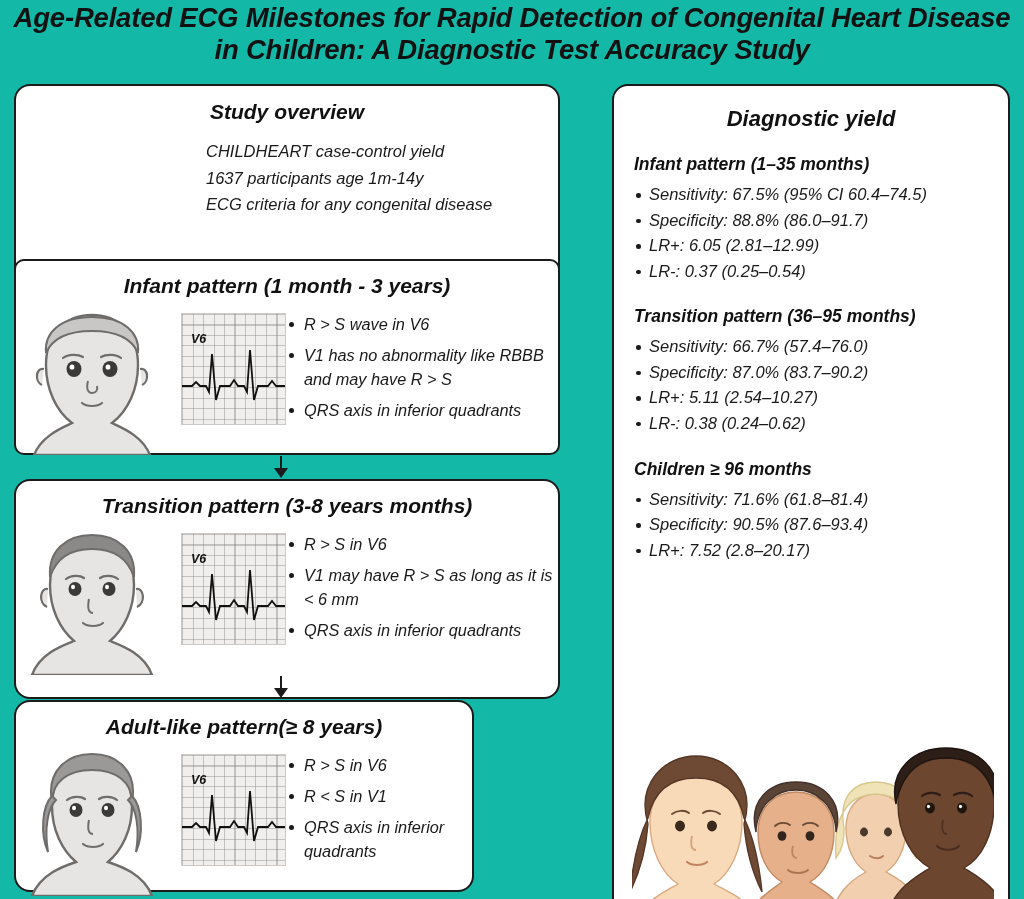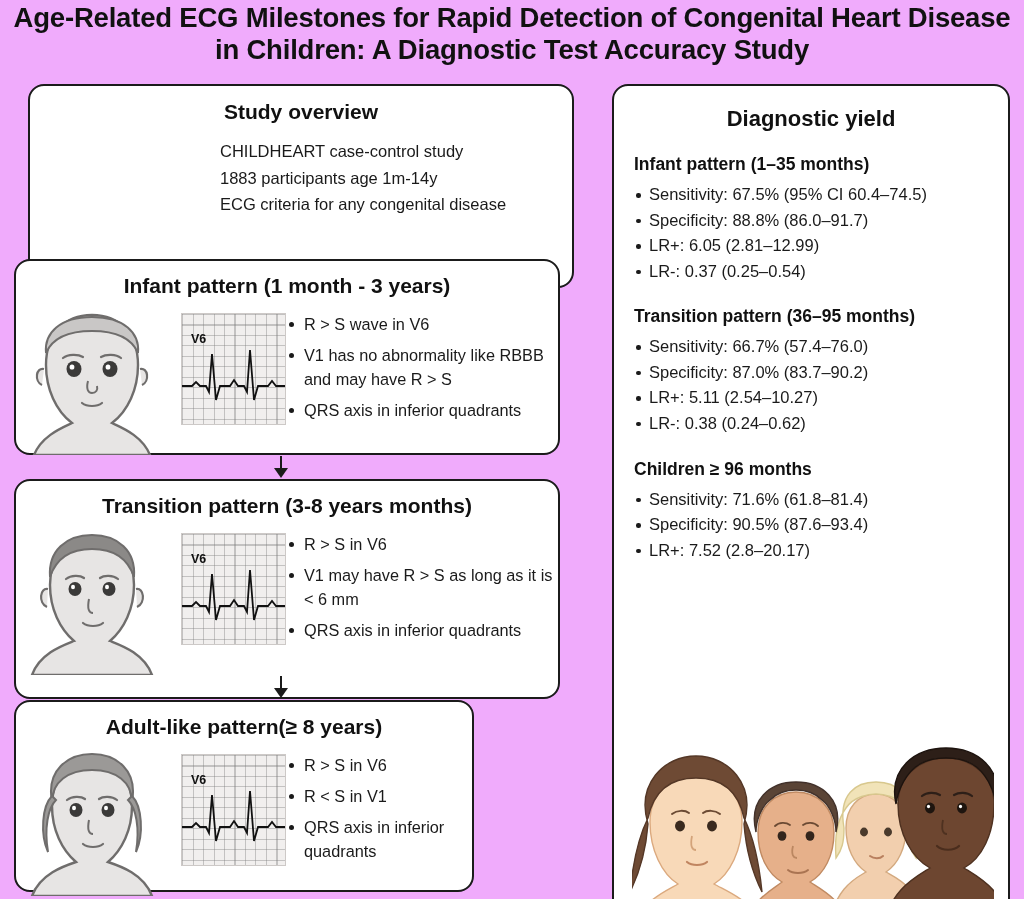--- a/index.html
+++ b/index.html
@@ -7,21 +7,22 @@
     margin: 0; padding: 0;
     width: 1024px; height: 899px;
     background: #ffffff;
     font-family: "Liberation Sans", sans-serif;
     color: #1a1a1a;
     overflow: hidden;
   }
   #page {
     position: relative;
     width: 1024px; height: 899px;
-    background: #f0abfc;
+    background: #14b8a6;
+    font-style: italic;
   }
 
   
   .title {
     position: absolute;
     top: 2px; left: 8px; width: 1008px;
     text-align: center;
     font-size: 27.5px;
     font-weight: bold;
     line-height: 1.16;
@@ -38,22 +39,22 @@
   }
 
   .card-title {
     text-align: center;
     font-size: 21px;
     font-weight: bold;
     color: #111;
   }
 
   
-  #card-overview { left: 28px;  top: 84px;  width: 546px; height: 204px; }
-  #card-infant   { left: 14px;  top: 259px; width: 546px; height: 196px; }
+  #card-overview { left: 14px;  top: 84px;  width: 546px; height: 204px; }
+  #card-infant   { left: 14px;  top: 259px; width: 546px; height: 196px; border-radius: 10px; }
   #card-trans    { left: 14px;  top: 479px; width: 546px; height: 220px; }
   #card-adult    { left: 14px;  top: 700px; width: 460px; height: 192px; }
   #card-yield    { left: 612px; top: 84px;  width: 398px; height: 848px; }
 
   
   #card-overview .card-title { margin-top: 14px; }
   .overview-lines {
     margin-top: 14px;
     padding-left: 190px;
     font-size: 16.5px;
@@ -208,22 +209,22 @@
       <path d="M90 70 C96 96 92 126 84 150" fill="none" stroke="#c3c0bf" stroke-width="2"></path>
       <path d="M116 72 C124 96 126 124 116 146" fill="none" stroke="#c3c0bf" stroke-width="2"></path>
       <path d="M44 80 C58 92 66 112 68 136" fill="none" stroke="#c9c6c5" stroke-width="1.6"></path>
       <path d="M146 92 C140 112 132 130 120 144" fill="none" stroke="#c9c6c5" stroke-width="1.6"></path>
     </g>
   </svg>
 
   <div class="card" id="card-overview">
     <div class="card-title">Study overview</div>
     <div class="overview-lines">
-      <div>CHILDHEART case-control study</div>
-      <div>1883 participants age 1m-14y</div>
+      <div>CHILDHEART case-control yield</div>
+      <div>1637 participants age 1m-14y</div>
       <div>ECG criteria for any congenital disease</div>
     </div>
   </div>
 
   <div class="card" id="card-infant">
     <div class="card-title pattern-title">Infant pattern (1 month - 3 years)</div>
     <div class="pattern-body">
 
       <div class="face-slot">
         <svg viewBox="0 0 152 148" width="152" height="148">

